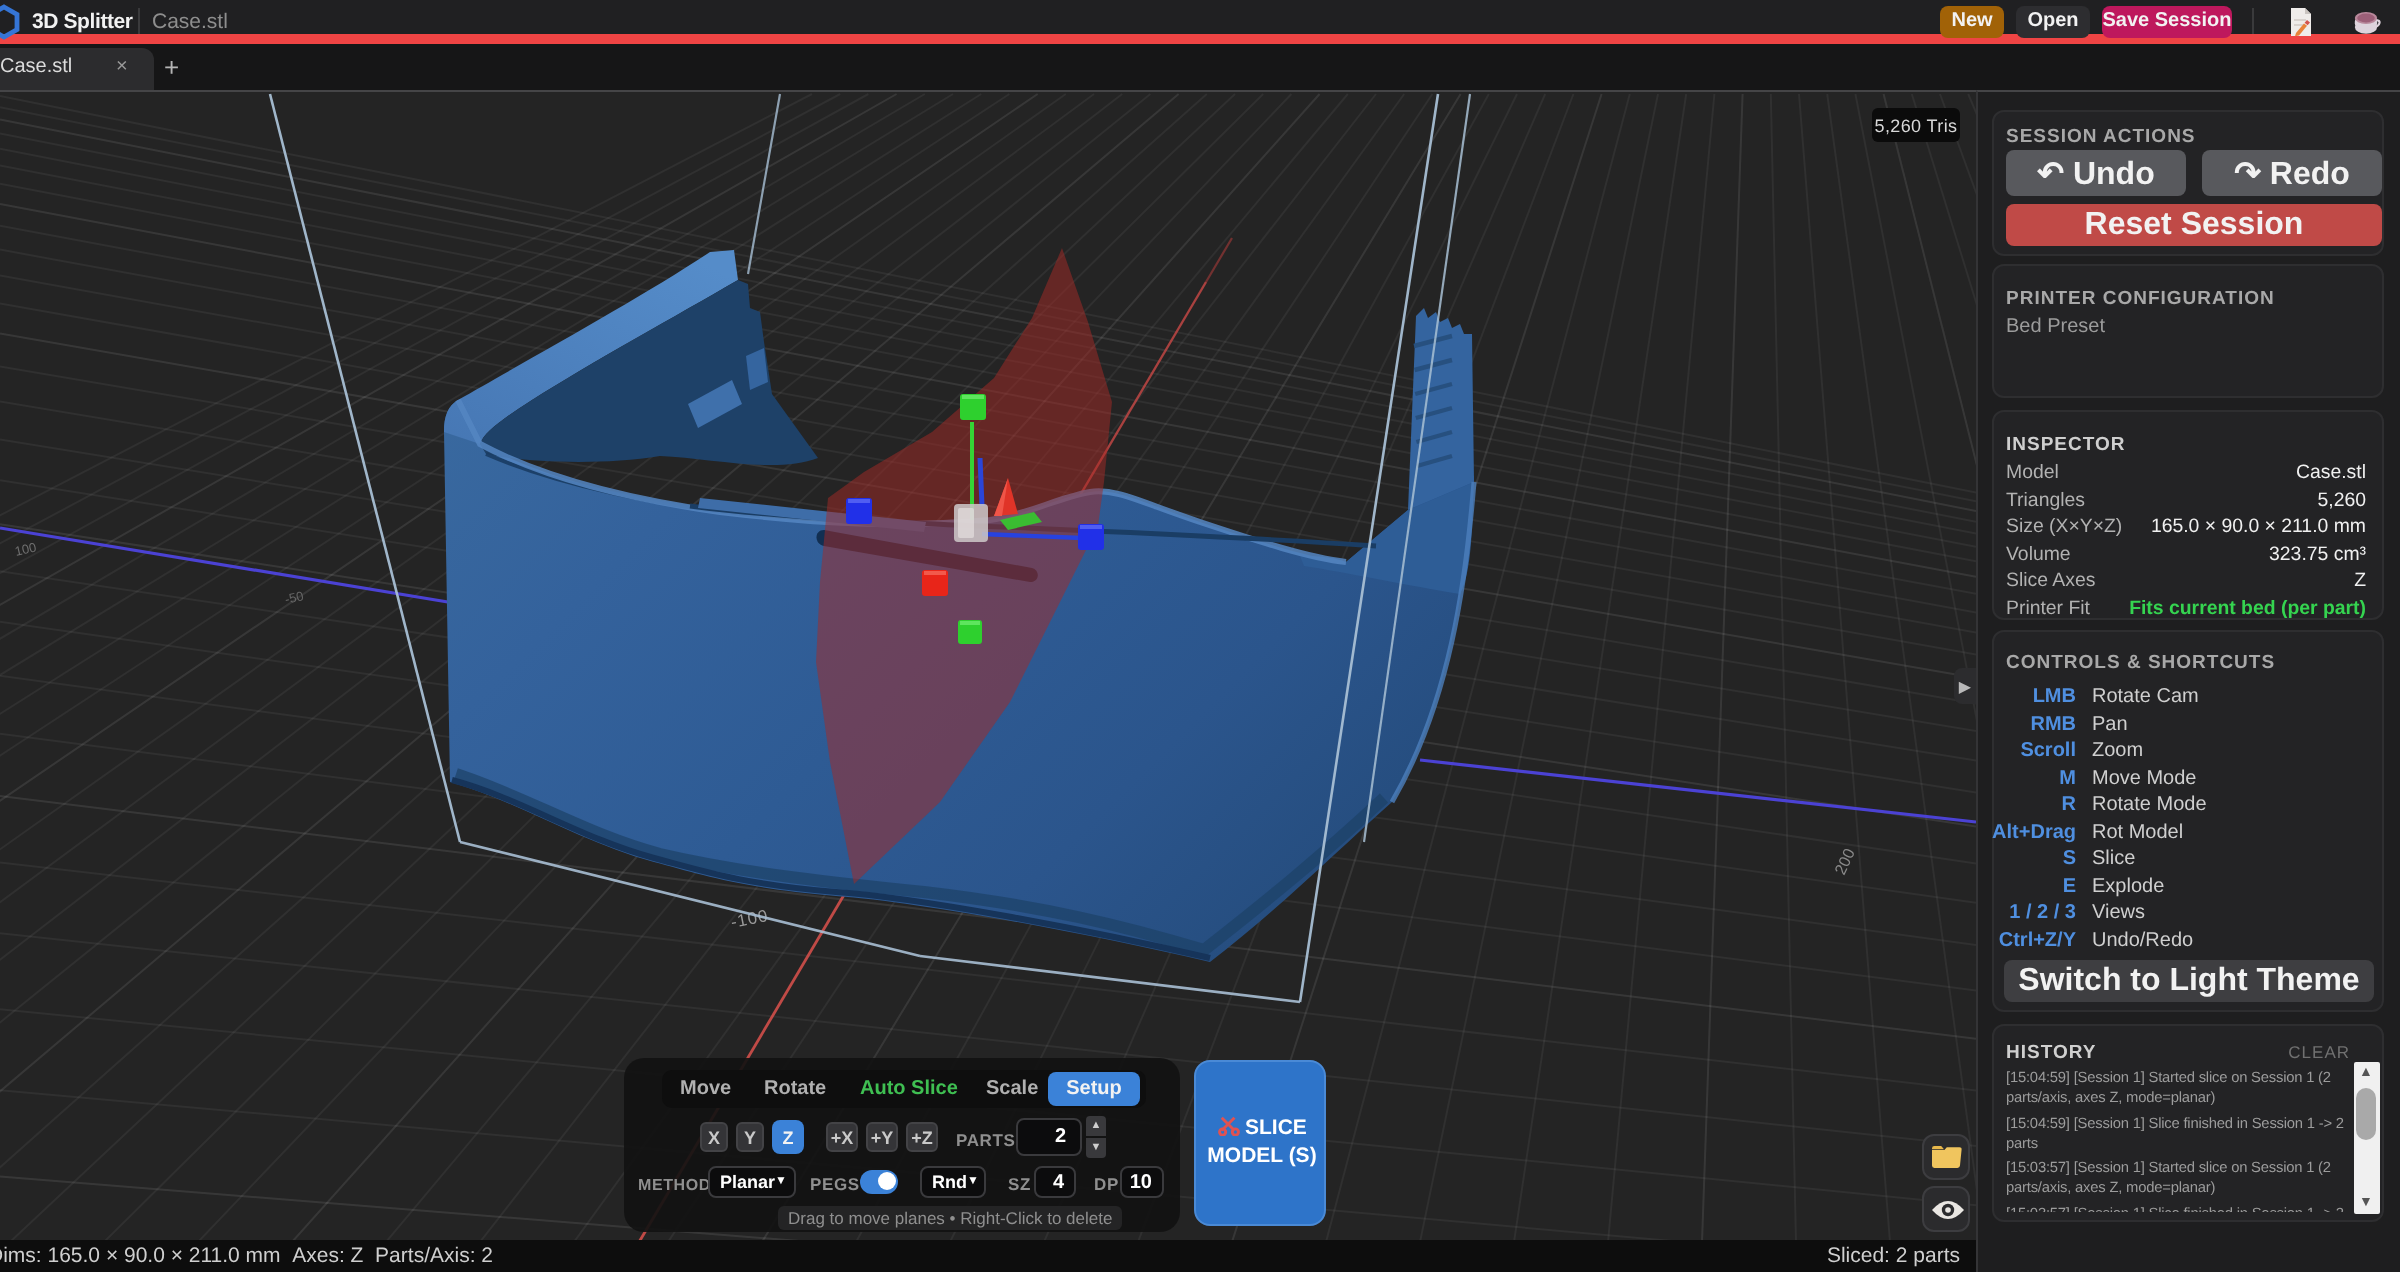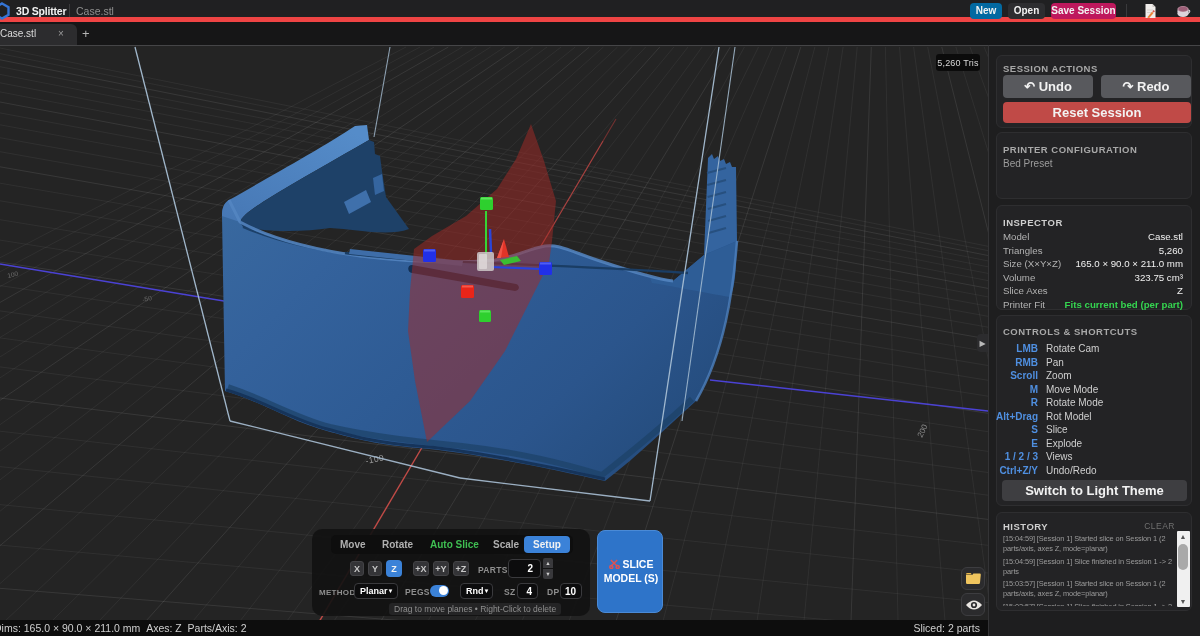--- a/index.html
+++ b/index.html
@@ -10,21 +10,21 @@
 #tabbar{position:absolute;left:0;top:22px;width:1200px;height:23px;background:#161617;z-index:30}
 #vp{position:absolute;left:0;top:45px;width:988px;height:575px;background:#242424;overflow:hidden;
   border-top:1px solid #454547}
 #statusbar{position:absolute;left:0;top:620px;width:988px;height:16px;background:#0d0d0d;z-index:25;
   color:#cfcfcf;font-size:10.5px;line-height:16px}
 #sidebar{position:absolute;left:988px;top:45px;width:212px;height:591px;background:#1e1e1f;
   border-left:1px solid #343436;border-top:1px solid #454547;z-index:20}
 .panel{position:absolute;left:7px;width:196px;background:#232325;border:1px solid #2e2e30;border-radius:6px}
 .plabel{color:#a8a8a8;font-weight:bold;font-size:9.5px;letter-spacing:0.5px}
 .btn{display:flex;align-items:center;justify-content:center;color:#f2f2f2;font-weight:bold;
-  font-size:13px;border-radius:4px}
+  font-size:16px;border-radius:4px}
 .irow{position:absolute;left:6px;right:8px;font-size:9.7px;color:#b2b2b2}
 .irow b{position:absolute;right:0;color:#f0f0f0;font-weight:normal}
 .srow{position:absolute;font-size:10px}
 .skey{position:absolute;right:153px;color:#4f8fe0;font-weight:bold;text-align:right;width:90px}
 .sdesc{position:absolute;left:49px;color:#cfcfcf}
 .hline{color:#9c9c9c;font-size:7.4px;line-height:10px;margin-bottom:2.5px;letter-spacing:-0.1px}
 .tbtn{position:absolute;display:flex;align-items:center;justify-content:center;
   background:#343437;color:#c9c9c9;font-weight:bold;font-size:9px;border-radius:3px;border:1px solid #434346}
 .tinput{position:absolute;background:#0c0c0d;border:1px solid #3a3a3d;border-radius:4px;
   color:#fff;font-weight:bold;font-size:10px;text-align:right;display:flex;align-items:center;justify-content:flex-end}
@@ -33,21 +33,21 @@
   font-weight:bold;font-size:9px;display:flex;align-items:center;padding:0 5px;justify-content:space-between}
 </style></head>
 <body>
 <div id="header">
 <svg class="abs" style="left:-7px;top:2px" width="18" height="18" viewBox="0 0 18 18">
       <polygon points="9,1.5 15.5,5.2 15.5,12.8 9,16.5 2.5,12.8 2.5,5.2" fill="none" stroke="#3575d6" stroke-width="2.4"></polygon>
     </svg>
 <div class="abs" style="left:16px;top:4.5px;color:#f2f2f2;font-size:10.5px;font-weight:bold;letter-spacing:-0.2px">3D Splitter</div>
 <div class="abs" style="left:69px;top:4px;width:1px;height:13px;background:#3a3a3c"></div>
 <div class="abs" style="left:76px;top:5px;color:#8e8e8e;font-size:10.5px">Case.stl</div>
-<div class="btn abs" style="left:970px;top:2.5px;width:32px;height:16.5px;background:#0369a1;font-size:10px;font-weight:600">New</div>
+<div class="btn abs" style="left:970px;top:2.5px;width:32px;height:16.5px;background:#a16207;font-size:10px;font-weight:600">New</div>
 <div class="btn abs" style="left:1008px;top:2.5px;width:37px;height:16.5px;background:#2d2d30;font-size:10px;font-weight:600">Open</div>
 <div class="btn abs" style="left:1051px;top:2.5px;width:65px;height:16.5px;background:#be185d;font-size:10px;font-weight:600">Save Session</div>
 <div class="abs" style="left:1126px;top:4px;width:1px;height:13px;background:#3a3a3c"></div>
 <svg class="abs" style="left:1144px;top:3px" width="13" height="16" viewBox="0 0 13 16">
  <path d="M1.5,1 h7 l3,3 v11 h-10 z" fill="#efecea"></path>
       <path d="M8.5,1 l3,3 h-3 z" fill="#c9c4c0"></path>
  <path d="M3,9 h5 v1 h-5 z M3,6.5 h6 v1 h-6 z" fill="#d8d2ce"></path>
  <path d="M4,13.5 l4,-4.8 1.5,1.2 -4,4.8 -2,0.4 z" fill="#e8833a"></path>
       <path d="M8.3,8.4 l1.2,-1.4 1.5,1.2 -1.2,1.4 z" fill="#d4554f"></path>
 </svg>

